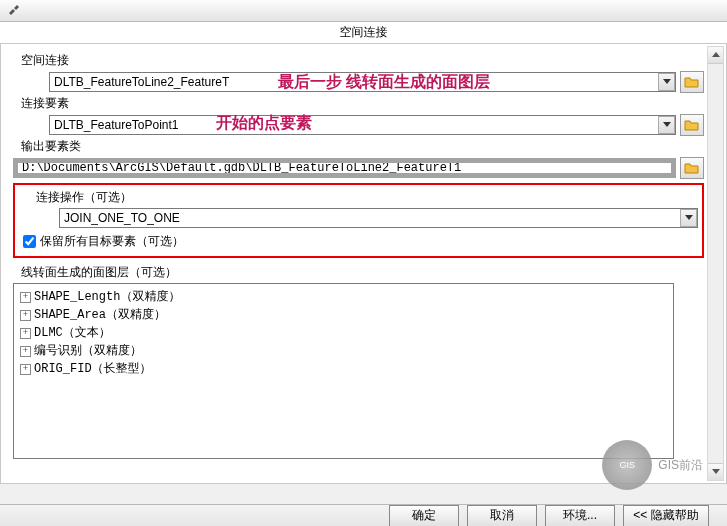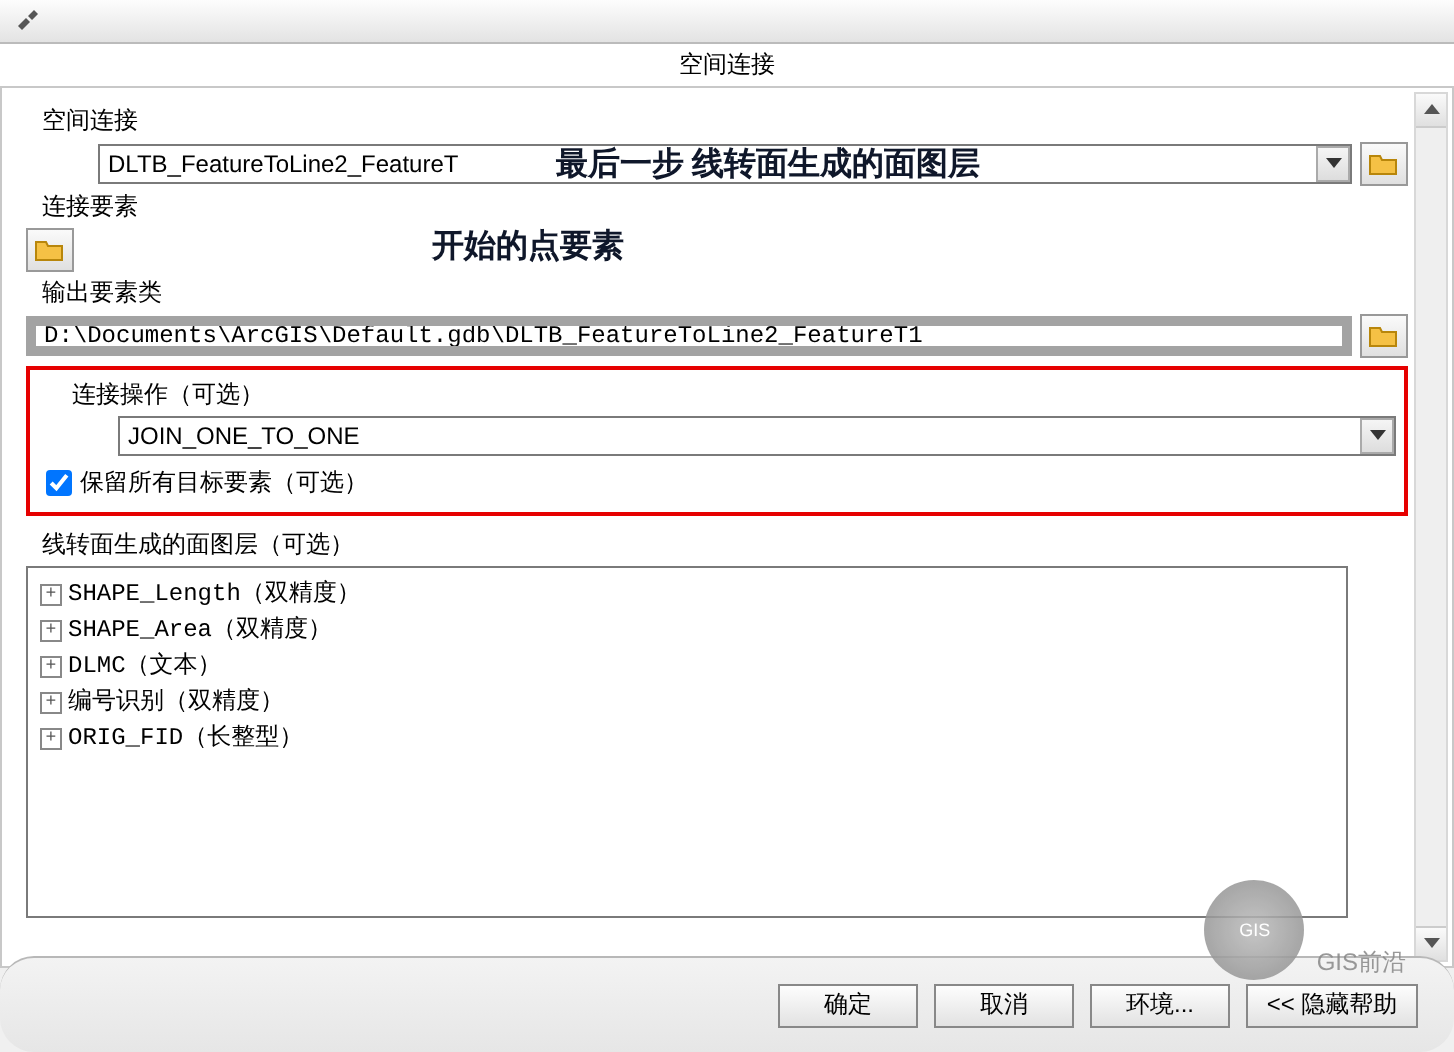--- a/index.html
+++ b/index.html
@@ -18,24 +18,24 @@
 .sel-wrap{flex:1;position:relative;display:flex;padding-left:36px;}
 .sel-btn{position:absolute;right:1px;top:1px;width:17px;height:18px;background:linear-gradient(#f5f5f5,#ddd);border:1px solid #aaa;display:flex;align-items:center;justify-content:center;}
 .folder-btn{width:24px;height:22px;border:1px solid #999;background:linear-gradient(#fafafa,#e0e0e0);display:flex;align-items:center;justify-content:center;}
 .input{flex:1;height:20px;border:5px solid #a3a3a3;padding:0 4px;font-family:"Courier New",monospace;font-size:12px;}
 .red-box{border:2px solid #e60000;padding:2px 4px 6px 4px;margin-top:4px;}
 .chk{margin:5px 0 0 4px;display:flex;align-items:center;gap:4px;}
 .chk input{width:13px;height:13px;}
 .tree-box{border:1px solid #7a7a7a;height:176px;margin-top:2px;padding:4px 6px;font-family:SimSun,"Courier New",monospace;background:#fff;overflow:auto;}
 .tree-row{display:flex;align-items:center;gap:3px;line-height:18px;}
 .expander{width:11px;height:11px;border:1px solid #888;display:inline-flex;align-items:center;justify-content:center;font-size:9px;line-height:1;color:#555;background:#fff;}
-.footer{position:absolute;bottom:0;left:0;right:0;height:48px;background:linear-gradient(#f3f3f3,#e6e6e6);border-top:1px solid #b8b8b8;display:flex;align-items:center;justify-content:flex-end;gap:8px;padding:0 18px;border-radius:17px;}
+.footer{position:absolute;bottom:0;left:0;right:0;height:22px;background:linear-gradient(#f3f3f3,#e6e6e6);border-top:1px solid #b8b8b8;display:flex;align-items:center;justify-content:flex-end;gap:8px;padding:0 18px;}
 .btn{height:22px;min-width:70px;border:1px solid #888;background:linear-gradient(#fdfdfd,#e2e2e2);font-family:inherit;font-size:12px;padding:0 8px;}
-.annot{position:absolute;color:#0f172a;font-weight:bold;font-size:16px;font-family:SimSun,KaiTi,serif;}
-.watermark{position:absolute;right:24px;bottom:36px;display:flex;align-items:flex-end;gap:6px;color:#888;font-size:12px;opacity:0.85;}
+.annot{position:absolute;color:#be185d;font-weight:bold;font-size:16px;font-family:SimSun,KaiTi,serif;}
+.watermark{position:absolute;right:24px;bottom:36px;display:flex;align-items:center;gap:6px;color:#888;font-size:12px;opacity:0.85;}
 .wm-circle{width:50px;height:50px;border-radius:50%;background:radial-gradient(#bbb,#888);display:flex;align-items:center;justify-content:center;color:#fff;font-size:9px;}
 </style>
 </head>
 <body>
 
 <div class="toolbar">
   <div class="tool-btn">
     <svg width="14" height="14" viewBox="0 0 14 14">
         <path d="M2 9 L6 5 L8 7 L4 11 Z M7 4 L10 1 L12 3 L9 6 Z" fill="#555"></path>
       </svg>
@@ -61,20 +61,28 @@
       </div>
       <div class="folder-btn">
         <svg width="16" height="14" viewBox="0 0 16 14">
             <path d="M1 3 L6 3 L7 5 L14 5 L14 12 L1 12 Z" fill="#f5c145" stroke="#b8860b"></path>
           </svg>
       </div>
     </div>
 
     <span class="label">连接要素</span>
     <div class="row">
+      <div class="sel-wrap">
+        <input class="sel" value="DLTB_FeatureToPoint1" style="">
+        <div class="sel-btn">
+            <svg width="8" height="6">
+              <path d="M0 0 L8 0 L4 5 Z" fill="#333"></path>
+            </svg>
+          </div>
+      </div>
       <div class="folder-btn">
         <svg width="16" height="14" viewBox="0 0 16 14">
             <path d="M1 3 L6 3 L7 5 L14 5 L14 12 L1 12 Z" fill="#f5c145" stroke="#b8860b"></path>
           </svg>
       </div>
     </div>
 
     <span class="label">输出要素类</span>
     <div class="row">
       <input class="input" value="D:\Documents\ArcGIS\Default.gdb\DLTB_FeatureToLine2_FeatureT1" style="">

